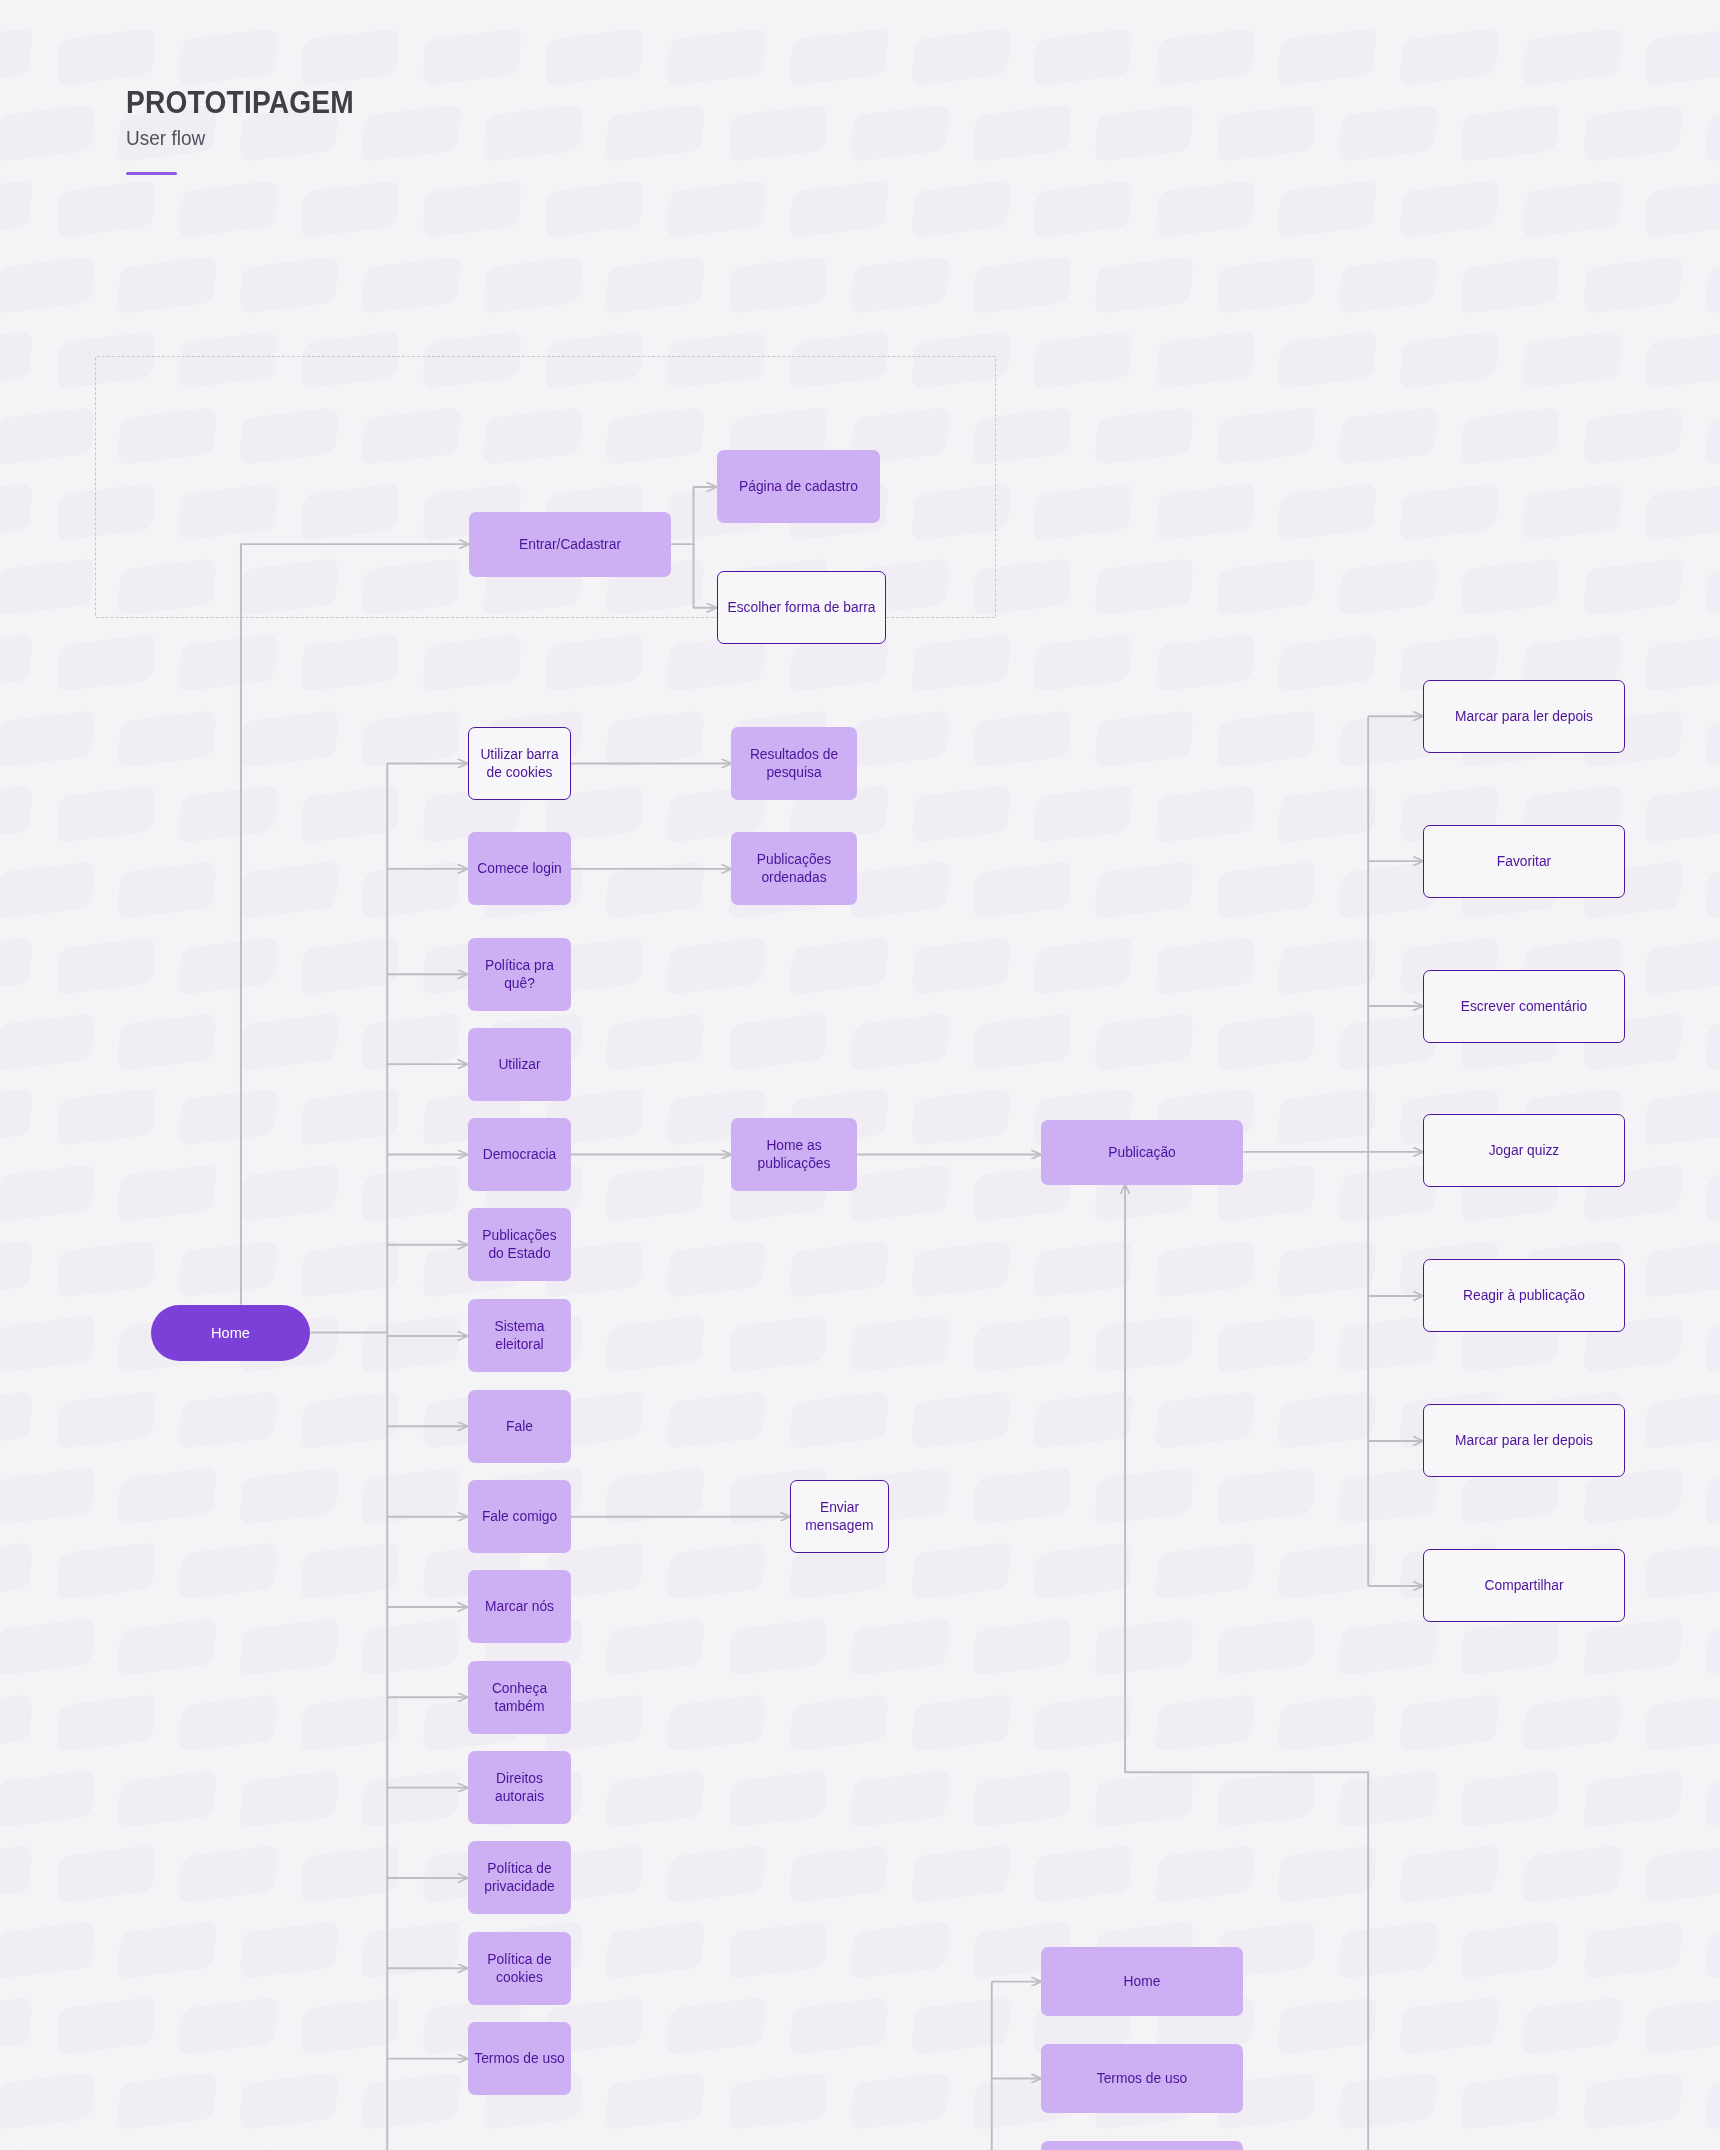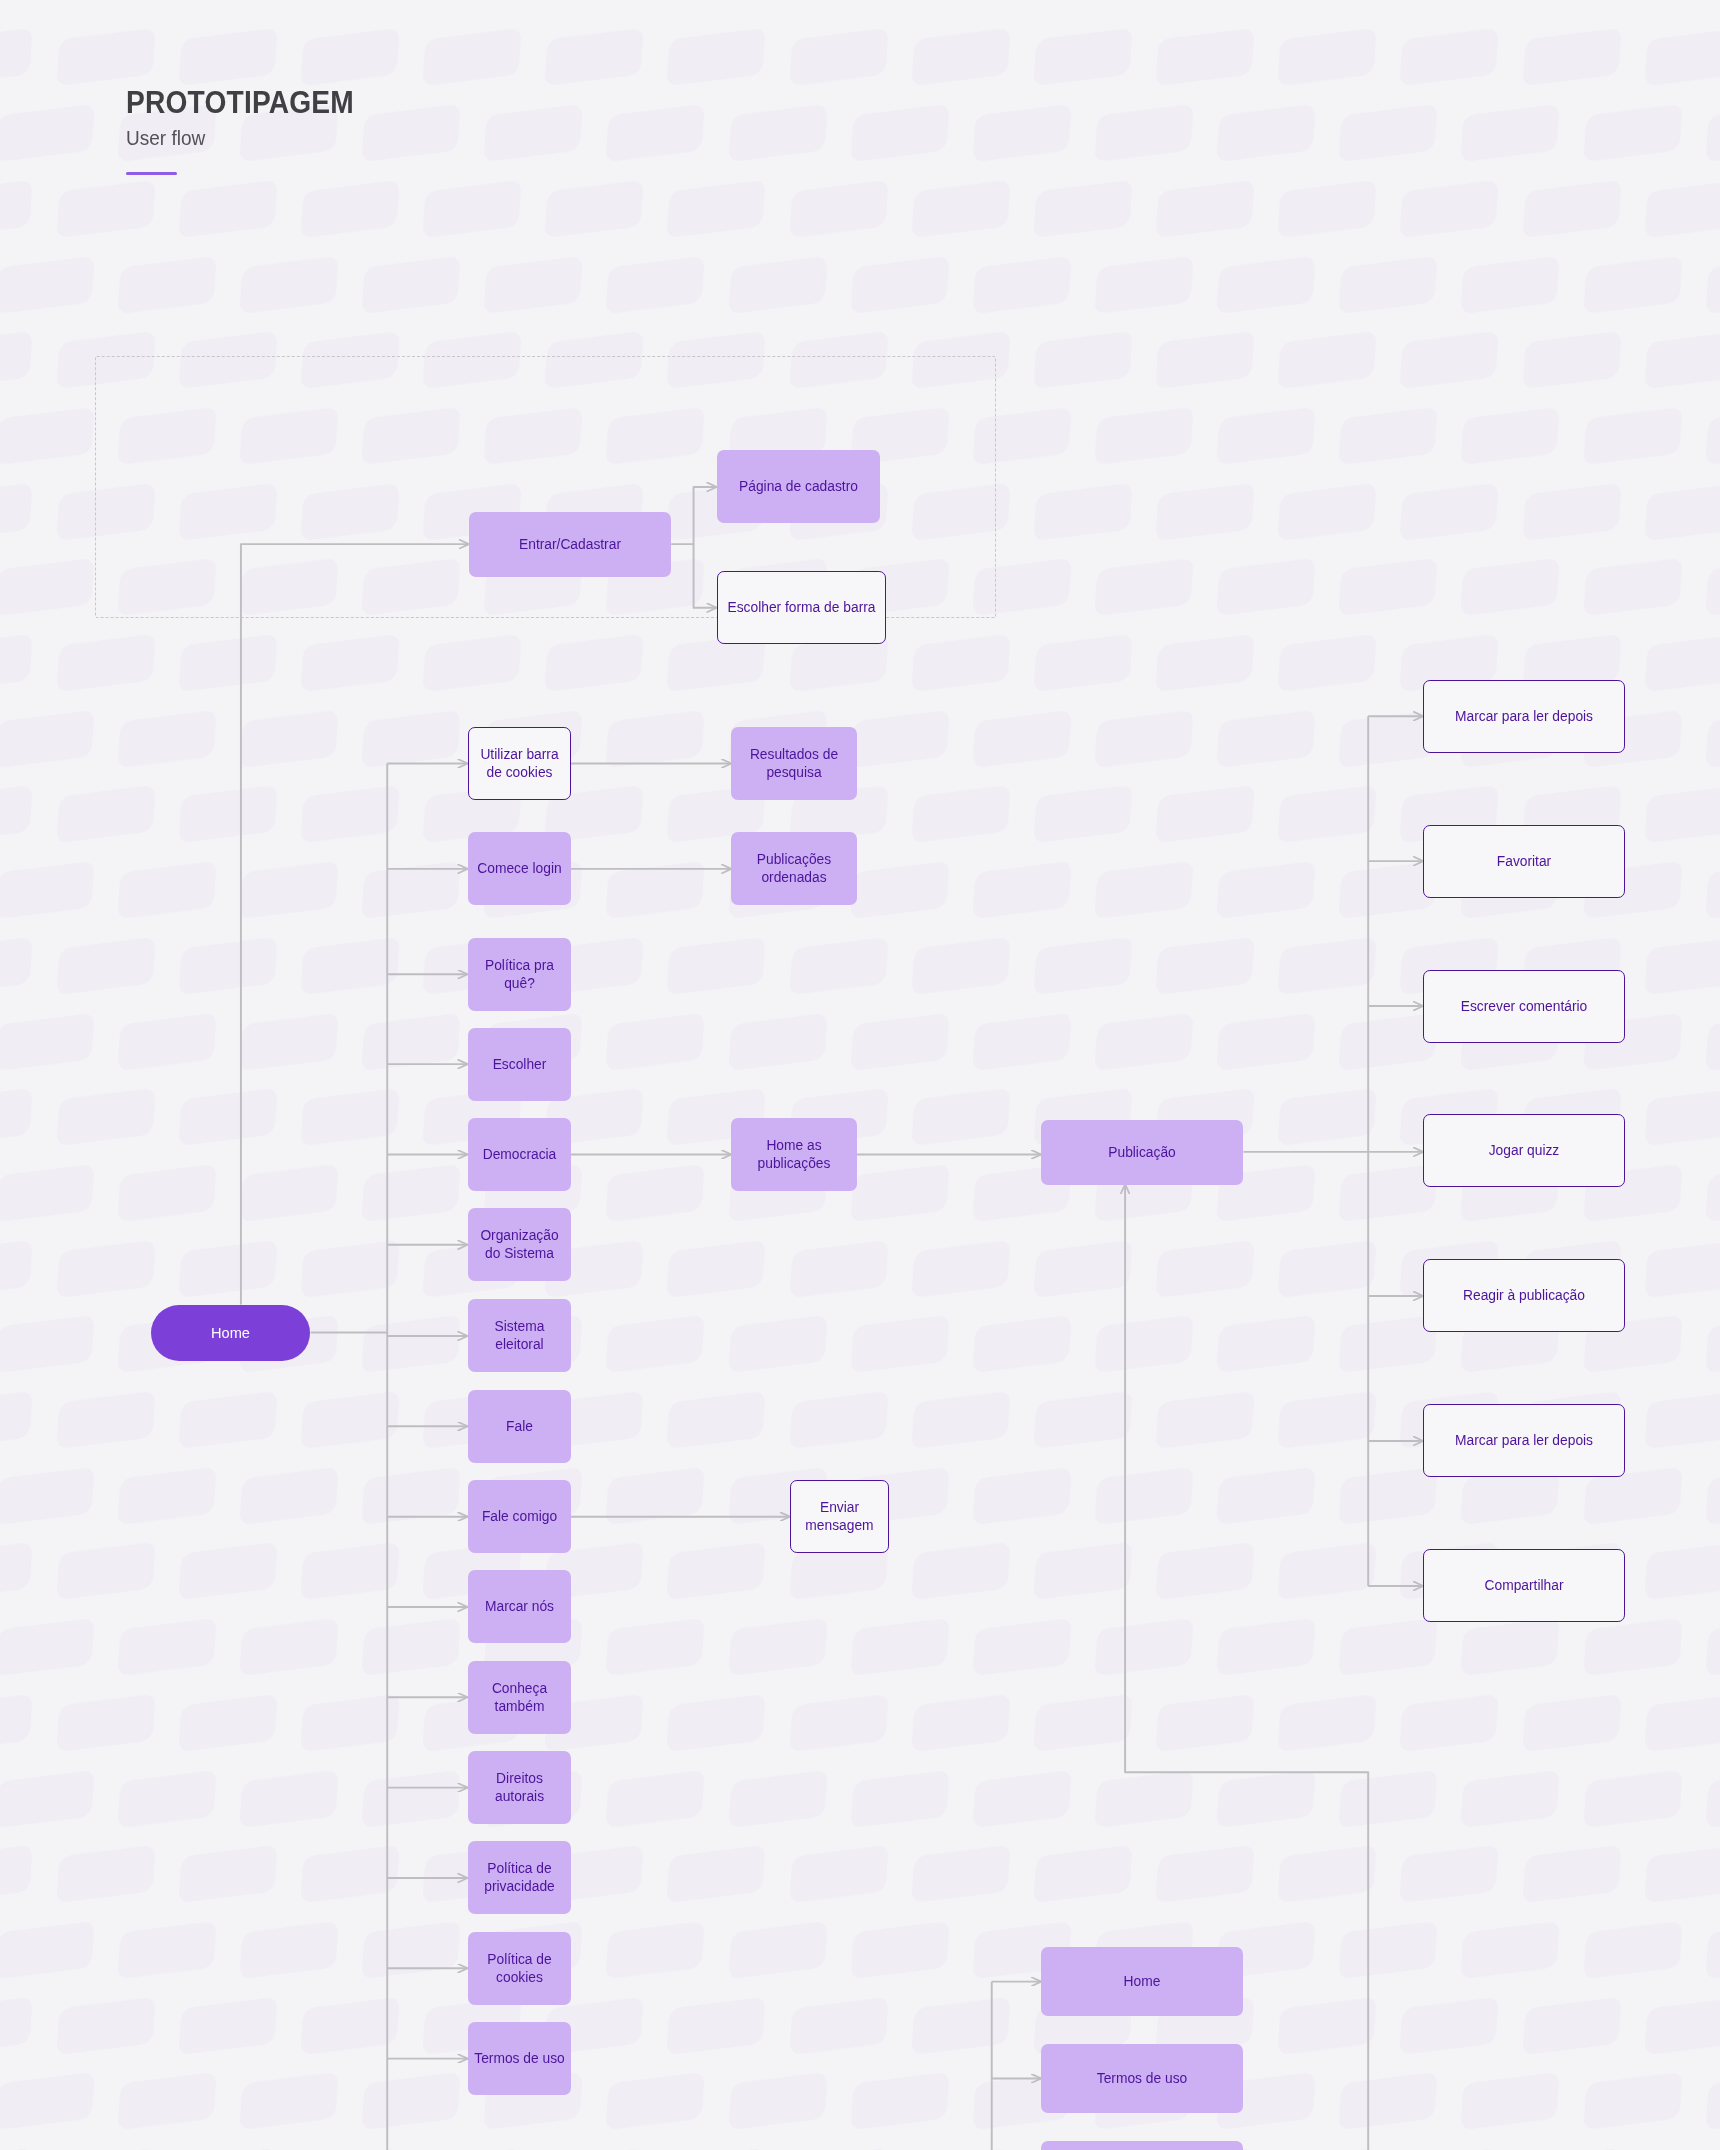--- a/index.html
+++ b/index.html
@@ -589,25 +589,25 @@
     <div class="group-dashed" style="left: 95px; top: 356px; width: 901px; height: 262px;"></div>
     <div class="node home" style="left: 151px; top: 1305px; width: 159px; height: 56px;">Home</div>
     <div class="node fill" style="left: 469px; top: 512px; width: 202px; height: 65px;">Entrar/Cadastrar</div>
     <div class="node fill" style="left: 717px; top: 450px; width: 163px; height: 73px;">Página de cadastro</div>
     <div class="node outline" style="left: 717px; top: 571px; width: 169px; height: 73px;">Escolher forma de barra</div>
     <div class="node outline" style="left: 468px; top: 727px; width: 103px; height: 73px;">Utilizar barra de cookies</div>
     <div class="node fill" style="left: 731px; top: 727px; width: 126px; height: 73px;">Resultados de pesquisa</div>
     <div class="node fill" style="left: 468px; top: 832px; width: 103px; height: 73px;">Comece login</div>
     <div class="node fill" style="left: 731px; top: 832px; width: 126px; height: 73px;">Publicações ordenadas</div>
     <div class="node fill" style="left: 468px; top: 938px; width: 103px; height: 73px;">Política pra quê?</div>
-    <div class="node fill" style="left: 468px; top: 1028px; width: 103px; height: 73px;">Escolher</div>
+    <div class="node fill" style="left: 468px; top: 1028px; width: 103px; height: 73px;">Utilizar</div>
     <div class="node fill" style="left: 468px; top: 1118px; width: 103px; height: 73px;">Democracia</div>
     <div class="node fill" style="left: 731px; top: 1118px; width: 126px; height: 73px;">Home as publicações</div>
     <div class="node fill" style="left: 1041px; top: 1120px; width: 202px; height: 65px;">Publicação</div>
-    <div class="node fill" style="left: 468px; top: 1208px; width: 103px; height: 73px;">Organização do Sistema</div>
+    <div class="node fill" style="left: 468px; top: 1208px; width: 103px; height: 73px;">Publicações do Estado</div>
     <div class="node fill" style="left: 468px; top: 1299px; width: 103px; height: 73px;">Sistema eleitoral</div>
     <div class="node fill" style="left: 468px; top: 1390px; width: 103px; height: 73px;">Fale</div>
     <div class="node fill" style="left: 468px; top: 1480px; width: 103px; height: 73px;">Fale comigo</div>
     <div class="node outline" style="left: 790px; top: 1480px; width: 99px; height: 73px;">Enviar mensagem</div>
     <div class="node fill" style="left: 468px; top: 1570px; width: 103px; height: 73px;">Marcar nós</div>
     <div class="node fill" style="left: 468px; top: 1661px; width: 103px; height: 73px;">Conheça também</div>
     <div class="node fill" style="left: 468px; top: 1751px; width: 103px; height: 73px;">Direitos autorais</div>
     <div class="node fill" style="left: 468px; top: 1841px; width: 103px; height: 73px;">Política de privacidade</div>
     <div class="node fill" style="left: 468px; top: 1932px; width: 103px; height: 73px;">Política de cookies</div>
     <div class="node fill" style="left: 468px; top: 2022px; width: 103px; height: 73px;">Termos de uso</div>

